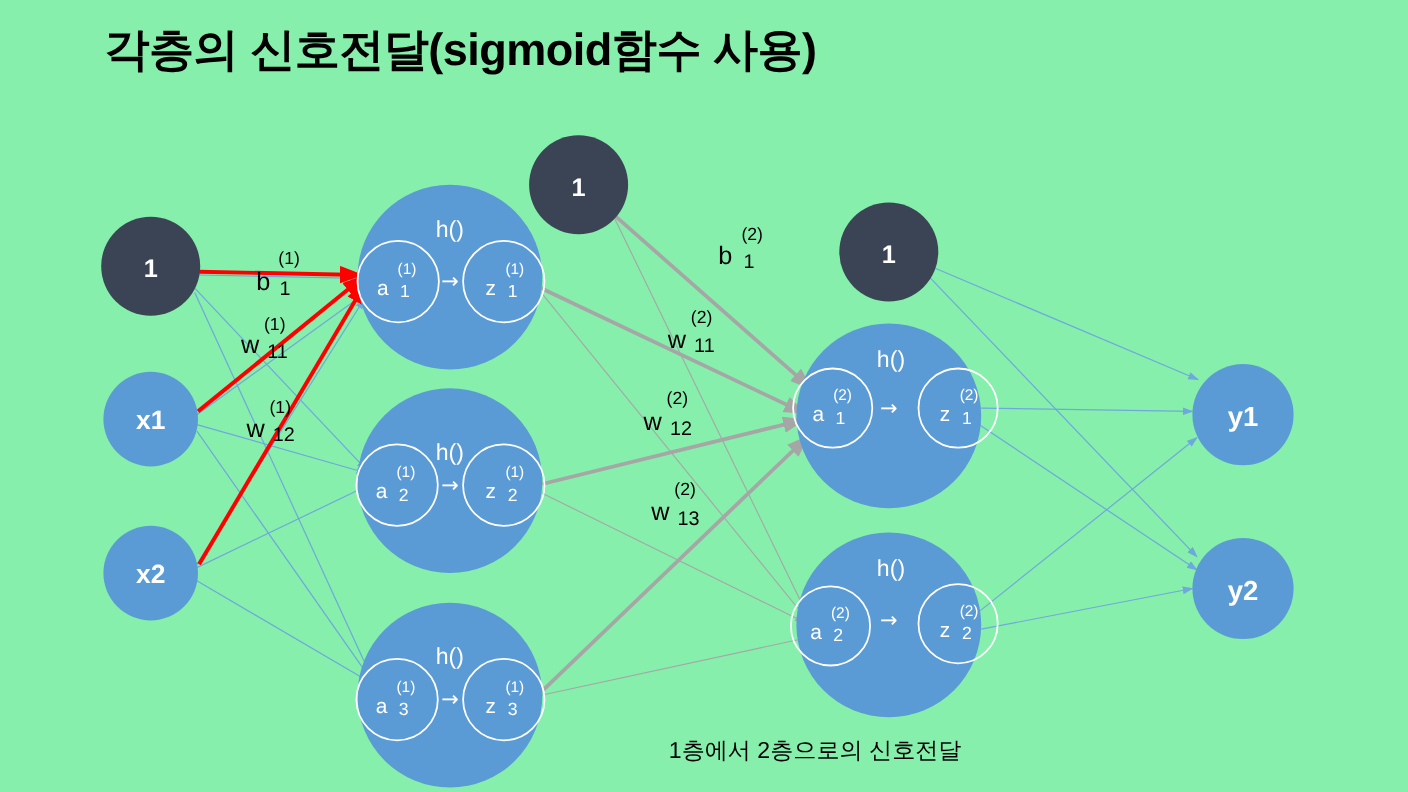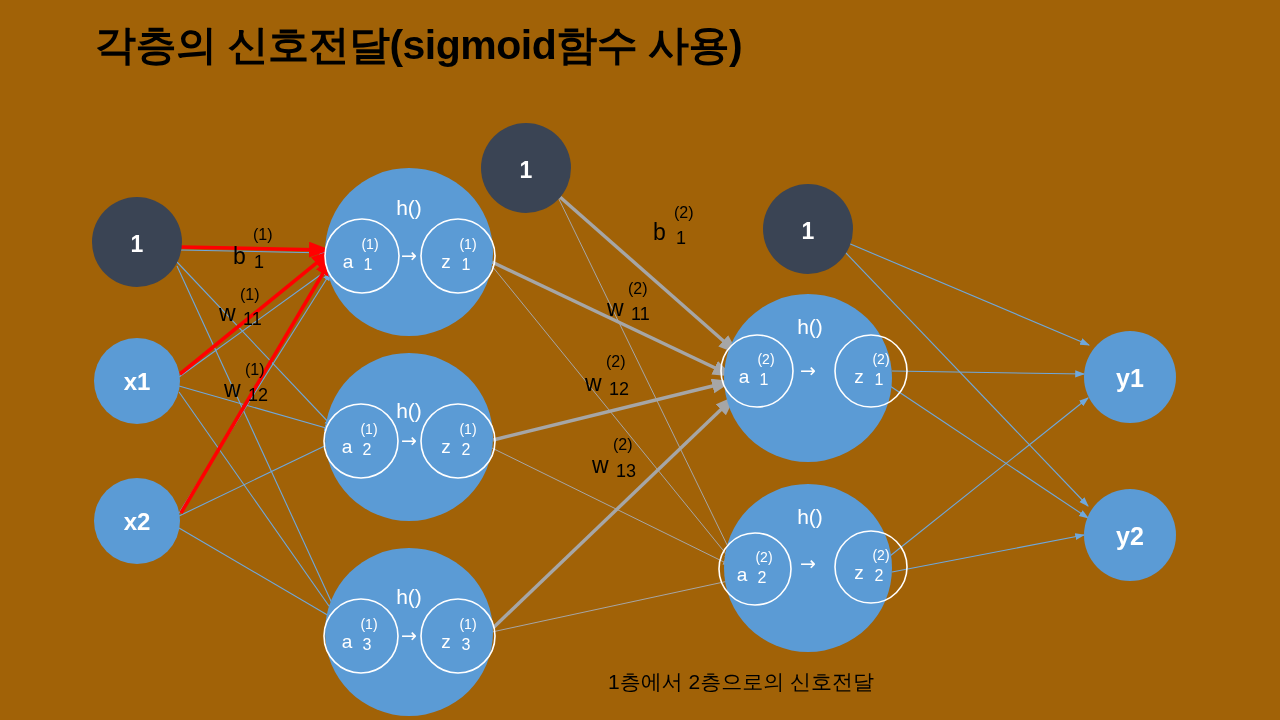--- a/index.html
+++ b/index.html
@@ -12,21 +12,21 @@
     height: 720px;
     position: relative;
     overflow: hidden;
     font-family: "Liberation Sans", "DejaVu Sans", sans-serif;
   }
   #slide {
     position: absolute;
     left: 0; top: 0;
     width: 1280px;
     height: 720px;
-    background: #a16207;
+    background: #86efac;
   }
   #title {
     position: absolute;
     left: 95px;
     top: 18px;
     font-size: 41px;
     font-weight: bold;
     color: #000000;
     letter-spacing: -0.5px;
     white-space: nowrap;

